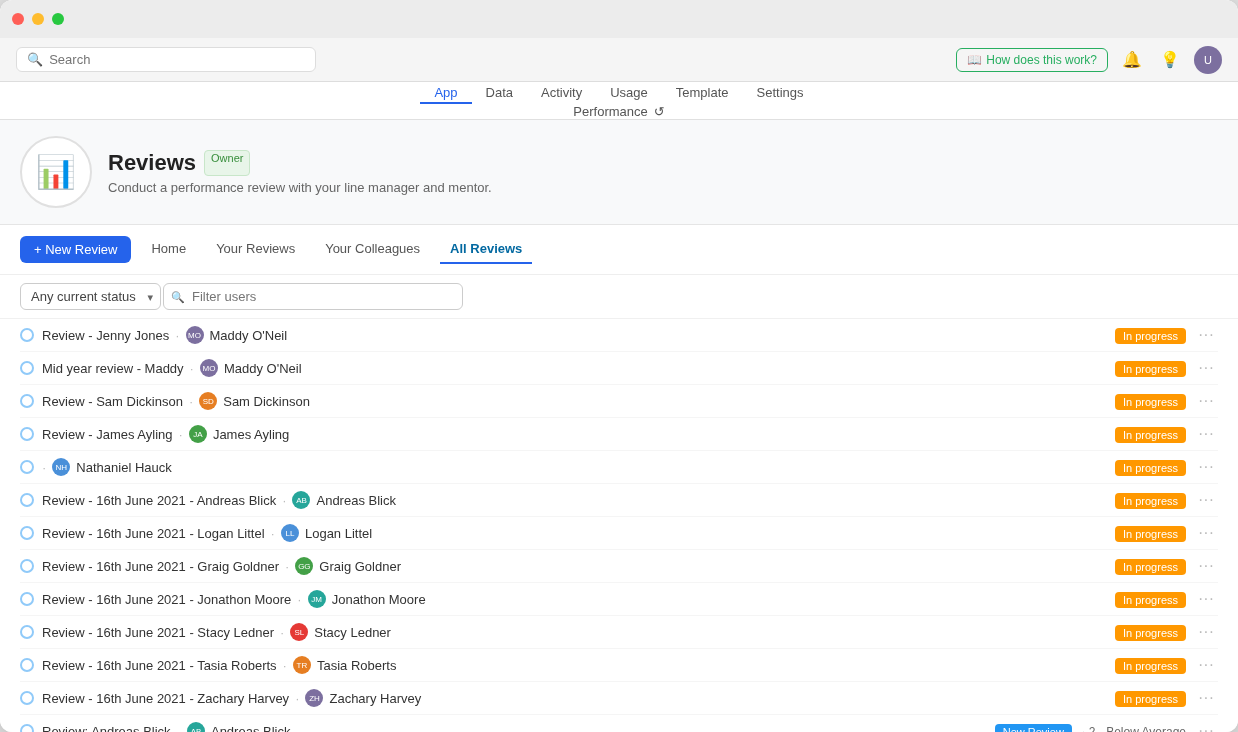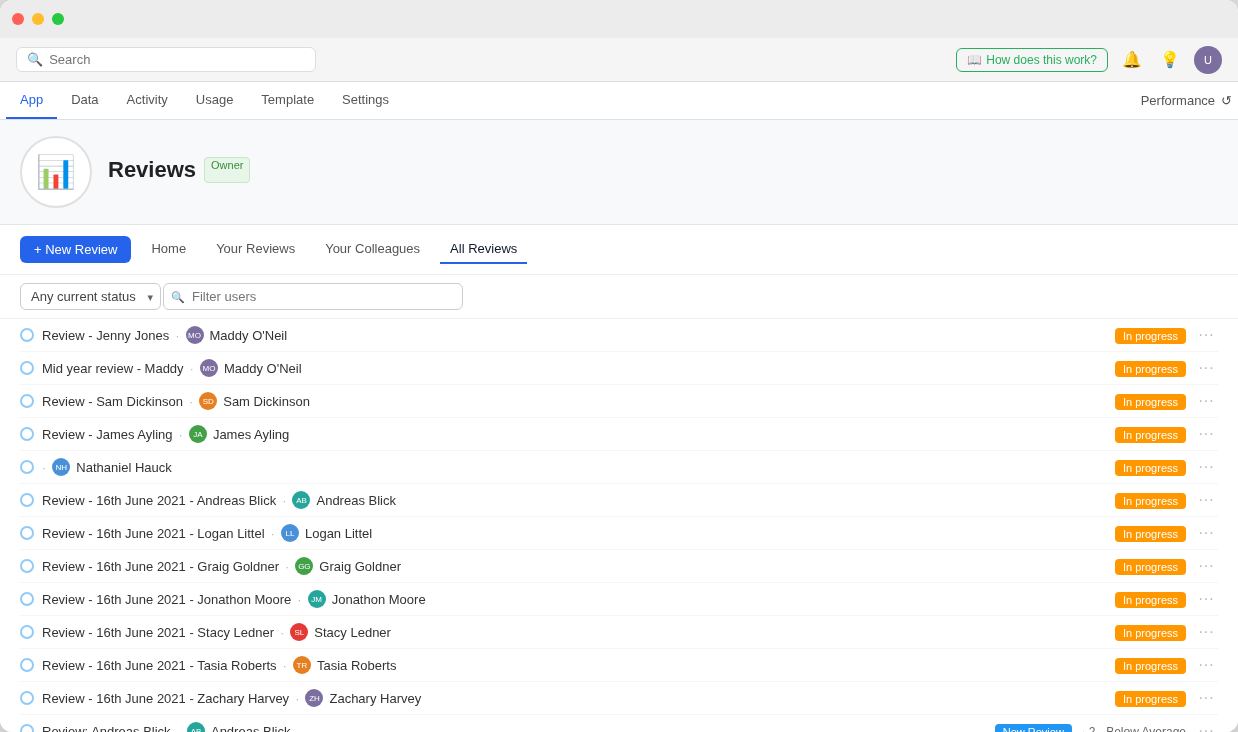--- a/index.html
+++ b/index.html
@@ -14,41 +14,41 @@
     .traffic-green { background: #28c840; }
 
     .top-bar { background: #f5f5f5; border-bottom: 1px solid #ddd; padding: 0 16px; height: 44px; display: flex; align-items: center; justify-content: space-between; flex-shrink: 0; }
     .search-box { display: flex; align-items: center; gap: 6px; background: #fff; border: 1px solid #ddd; border-radius: 6px; padding: 4px 10px; width: 300px; }
     .search-box input { border: none; outline: none; font-size: 13px; color: #333; background: transparent; width: 100%; }
     .top-bar-right { display: flex; align-items: center; gap: 10px; }
     .how-it-works { border: 1px solid #27ae60; color: #27ae60; border-radius: 6px; padding: 4px 10px; font-size: 12px; display: flex; align-items: center; gap: 4px; cursor: pointer; }
     .icon-btn { width: 28px; height: 28px; border-radius: 50%; display: flex; align-items: center; justify-content: center; cursor: pointer; color: #555; font-size: 16px; }
     .avatar-circle { width: 28px; height: 28px; border-radius: 50%; background: #7c6f9f; display: flex; align-items: center; justify-content: center; color: #fff; font-size: 11px; }
 
-    .nav-bar { background: #fff; border-bottom: 1px solid #e0e0e0; padding: 0 6px; height: 38px; display: flex; align-items: center; justify-content: space-between; flex-shrink: 0; }
+    .nav-bar { background: #fff; border-bottom: 1px solid #e0e0e0; padding: 0 0; height: 38px; display: flex; align-items: center; justify-content: space-between; flex-shrink: 0; flex-direction: column; }
     .nav-tabs { display: flex; gap: 0; height: 100%; }
     .nav-tab { padding: 0 14px; height: 100%; display: flex; align-items: center; font-size: 13px; color: #555; cursor: pointer; border-bottom: 2px solid transparent; }
     .nav-tab.active { color: #2563eb; border-bottom: 2px solid #2563eb; font-weight: 500; }
     .nav-right { display: flex; align-items: center; gap: 6px; color: #555; font-size: 13px; }
 
     .app-header { background: #f8f9fa; border-bottom: 1px solid #e5e5e5; padding: 16px 20px; display: flex; align-items: center; gap: 16px; flex-shrink: 0; }
     .app-icon-wrap { width: 72px; height: 72px; border-radius: 50%; border: 2px solid #e0e0e0; background: #fff; display: flex; align-items: center; justify-content: center; overflow: hidden; }
     .app-icon-inner { font-size: 32px; }
     .app-title-area { flex: 1; }
     .app-title-row { display: flex; gap: 8px; margin-bottom: 4px; }
     .app-title { font-size: 22px; font-weight: 600; color: #222; }
     .owner-badge { background: #e8f5e9; color: #388e3c; border: 1px solid #c8e6c9; border-radius: 4px; font-size: 11px; padding: 1px 6px; }
     .app-subtitle { font-size: 13px; color: #666; }
 
     .content-area { flex: 1; overflow-y: auto; background: #fff; }
 
     .sub-nav { padding: 10px 20px; display: flex; align-items: center; gap: 10px; border-bottom: 1px solid #eee; flex-shrink: 0; }
     .new-review-btn { background: #2563eb; color: #fff; border: none; border-radius: 6px; padding: 6px 14px; font-size: 13px; cursor: pointer; display: flex; align-items: center; gap: 4px; font-weight: 500; }
     .sub-nav-tab { padding: 6px 10px; font-size: 13px; color: #555; cursor: pointer; border-bottom: 2px solid transparent; }
-    .sub-nav-tab.active { color: #0f172a; border-bottom: 2px solid #2563eb; font-weight: 400; }
+    .sub-nav-tab.active { color: #0369a1; border-bottom: 2px solid #2563eb; font-weight: 700; }
 
     .filters { padding: 8px 20px; display: flex; align-items: center; gap: 2px; border-bottom: 1px solid #f0f0f0; flex-shrink: 0; }
     .status-select { border: 1px solid #ccc; border-radius: 6px; padding: 5px 10px; font-size: 13px; color: #444; background: #fff; cursor: pointer; appearance: none; padding-right: 24px; position: relative; }
     .select-wrap { position: relative; display: inline-block; }
     .select-wrap::after { content: '▾'; position: absolute; right: 8px; top: 50%; transform: translateY(-50%); font-size: 11px; color: #666; pointer-events: none; }
     .filter-input { border: 1px solid #ccc; border-radius: 6px; padding: 5px 10px 5px 28px; font-size: 13px; color: #444; background: #fff; width: 300px; }
     .filter-wrap { position: relative; }
     .filter-wrap::before { content: '🔍'; position: absolute; left: 8px; top: 50%; transform: translateY(-50%); font-size: 11px; }
 
     .reviews-list { padding: 0 20px; }
@@ -117,20 +117,21 @@
 
   <div class="app-header">
     <div class="app-icon-wrap">
       <span class="app-icon-inner">📊</span>
     </div>
     <div class="app-title-area">
       <div class="app-title-row">
         <span class="app-title">Reviews</span>
         <span class="owner-badge">Owner</span>
       </div>
+      <div class="app-subtitle">Conduct a performance review with your line manager and mentor.</div>
     </div>
   </div>
 
   <div class="sub-nav">
     <button class="new-review-btn">+ New Review</button>
     <div class="sub-nav-tab">Home</div>
     <div class="sub-nav-tab">Your Reviews</div>
     <div class="sub-nav-tab">Your Colleagues</div>
     <div class="sub-nav-tab active">All Reviews</div>
   </div>

